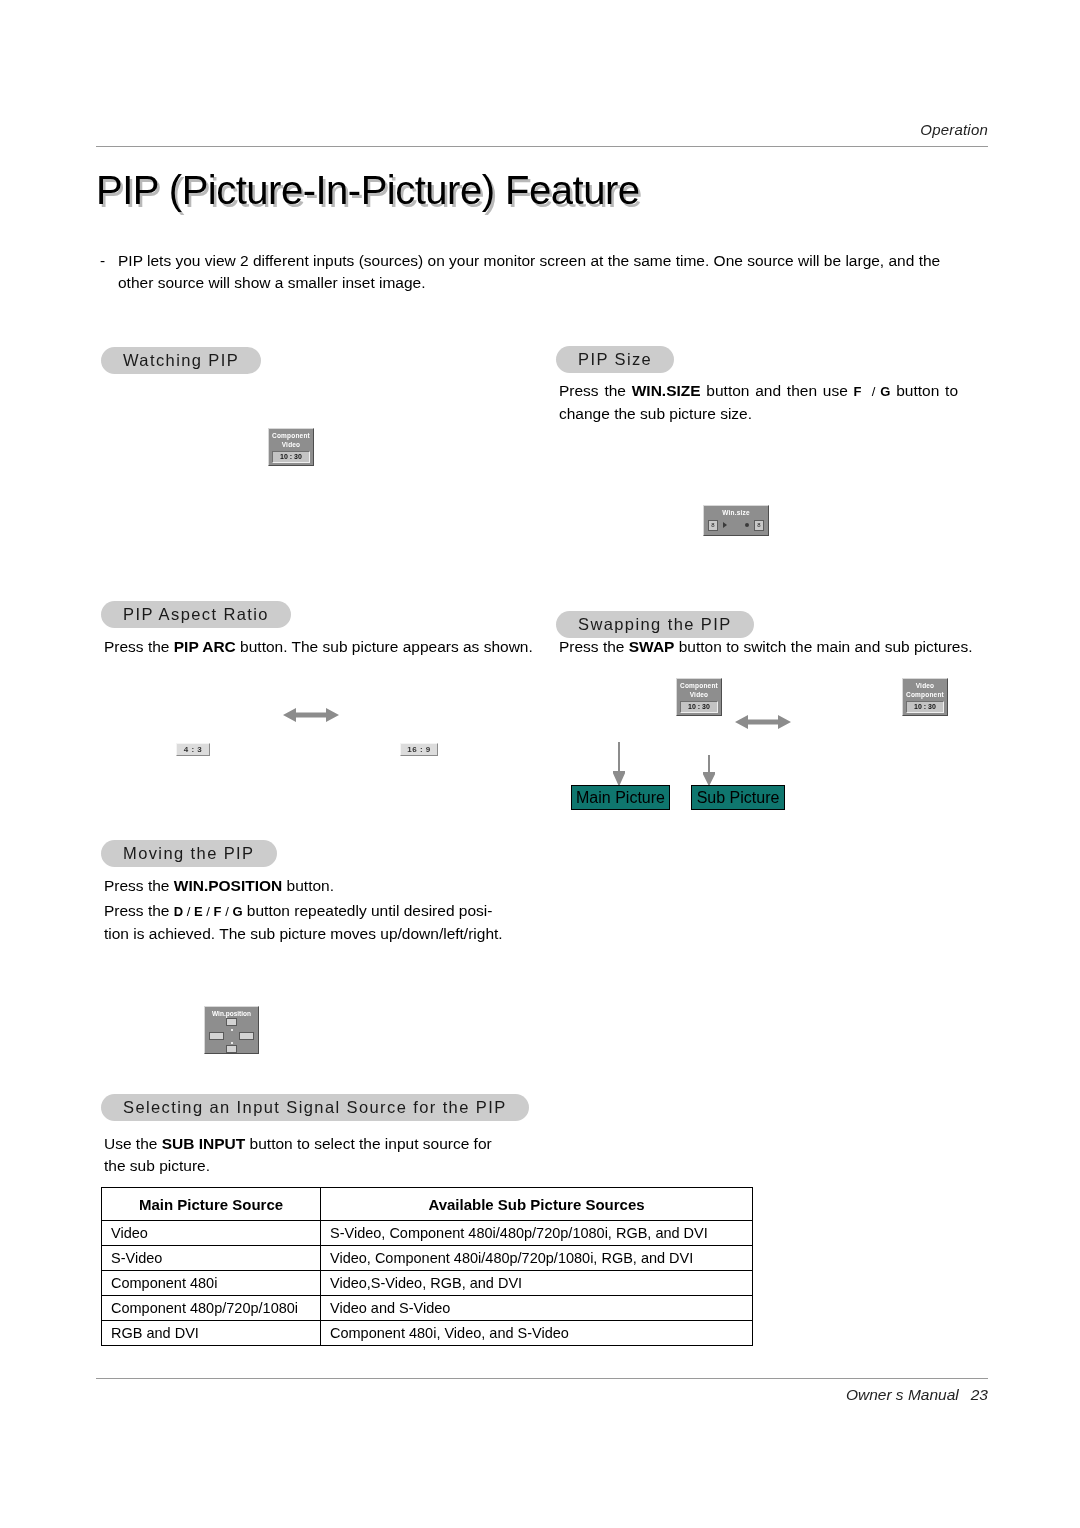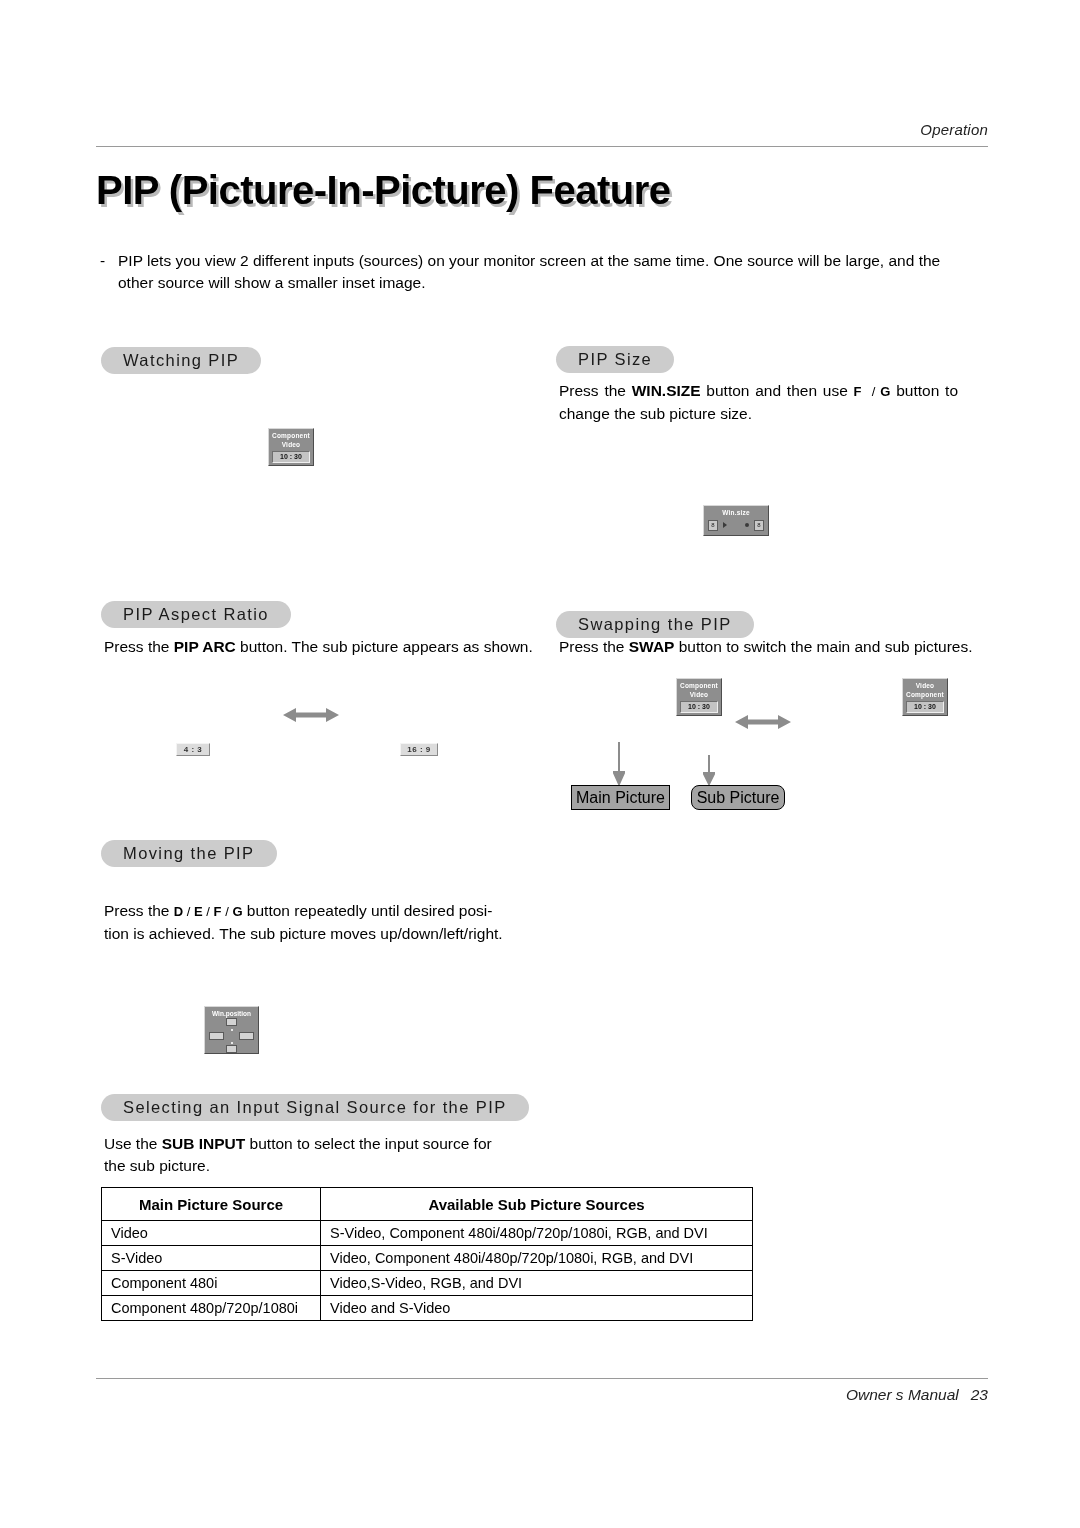--- a/index.html
+++ b/index.html
@@ -38,21 +38,21 @@
     height: 1px;
     background: #9a9a9a;
   }
 
   
   .page-title {
     position: absolute;
     left: 96px;
     top: 168px;
     font-size: 40px;
-    font-weight: bold;
+    font-weight: normal;
     letter-spacing: -0.5px;
     color: #000;
     text-shadow: 2.5px 2.5px 0 #b9b9b9;
     white-space: nowrap;
   }
 
   
   .intro {
     position: absolute;
     left: 100px;
@@ -206,21 +206,21 @@
   }
 
   
   .dblarrow { position: absolute; }
 
   
   .downarrow { position: absolute; }
   .labelbox {
     position: absolute;
     border: 1.6px solid #000;
-    background: #a3a3a3;
+    background: #0f766e;
     font-size: 16px;
     color: #000;
     display: flex;
     align-items: center;
     justify-content: center;
     box-sizing: border-box;
   }
 
   
   .tbl {
@@ -343,24 +343,27 @@
   </svg>
 
   <svg class="downarrow" style="left:613px; top:742px;" width="12" height="45" viewBox="0 0 12 45">
     <path d="M6,0 L6,32 M6,42 L0.5,30 L11.5,30 Z" stroke="#8c8c8c" stroke-width="2" fill="#8c8c8c"></path>
   </svg>
   <svg class="downarrow" style="left:703px; top:755px;" width="12" height="32" viewBox="0 0 12 32">
     <path d="M6,0 L6,20 M6,29 L0.5,18 L11.5,18 Z" stroke="#8c8c8c" stroke-width="2" fill="#8c8c8c"></path>
   </svg>
 
   <div class="labelbox" style="left:571px; top:785px; width:99px; height:25px;">Main Picture</div>
-  <div class="labelbox" style="left:691px; top:785px; width:94px; height:25px;border-radius:8px;">Sub Picture</div>
+  <div class="labelbox" style="left:691px; top:785px; width:94px; height:25px;">Sub Picture</div>
 
   <div class="pill" style="left:101px; top:840px;">Moving the PIP</div>
 
+  <div class="body-text" style="left:104px; top:875px; width:430px;">
+    <span>Press the </span><b>WIN.POSITION</b><span> button.</span>
+  </div>
 
   <div class="body-text" style="left:104px; top:900px; width:420px;">
     <span>Press the </span><span class="keyglyph">D</span><span class="slash"> </span><span class="slash">/</span><span class="slash"> </span><span class="keyglyph">E</span><span class="slash"> </span><span class="slash">/</span><span class="slash"> </span><span class="keyglyph">F</span><span class="slash"> </span><span class="slash">/</span><span class="slash"> </span><span class="keyglyph">G</span><span> button repeatedly until desired posi-</span><br>
     <span>tion is achieved. The sub picture moves up/down/left/right.</span>
   </div>
 
   <div class="tvbox winpos" style="left:204px; top:1006px; width:55px; height:48px; padding-top:2px;">
     <div class="wp-title">Win.position</div>
     <div class="wp-grid">
       <div class="wp-chip wp-up"></div>
@@ -400,20 +403,24 @@
         <td>Video, Component 480i/480p/720p/1080i, RGB, and DVI</td>
       </tr>
       <tr>
         <td>Component 480i</td>
         <td>Video,S-Video, RGB, and DVI</td>
       </tr>
       <tr>
         <td>Component 480p/720p/1080i</td>
         <td>Video and S-Video</td>
       </tr>
+      <tr>
+        <td>RGB and DVI</td>
+        <td>Component 480i, Video, and S-Video</td>
+      </tr>
     </tbody>
   </table>
 
   <div class="ftr-rule"></div>
   <div class="ftr-label">
     <span>Owner s Manual</span><span class="pg">23</span>
   </div>
 
 </div>
 

